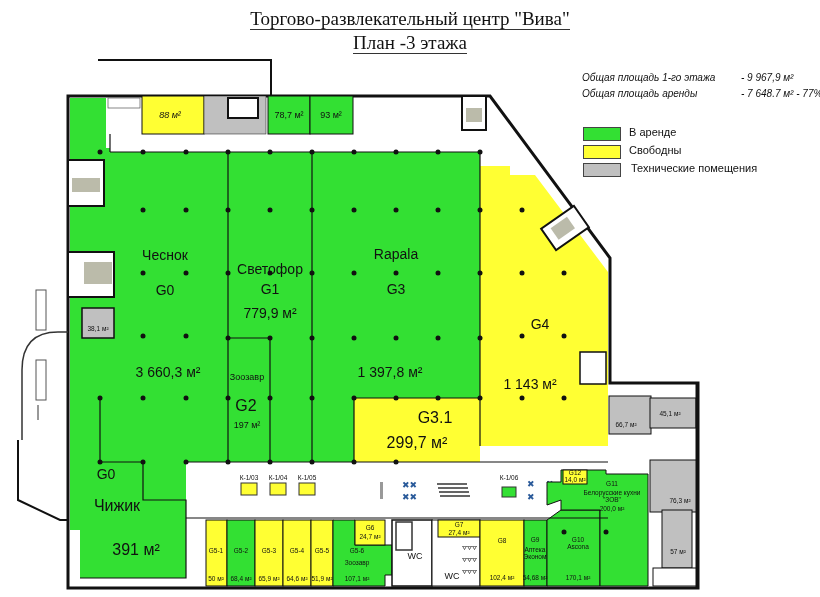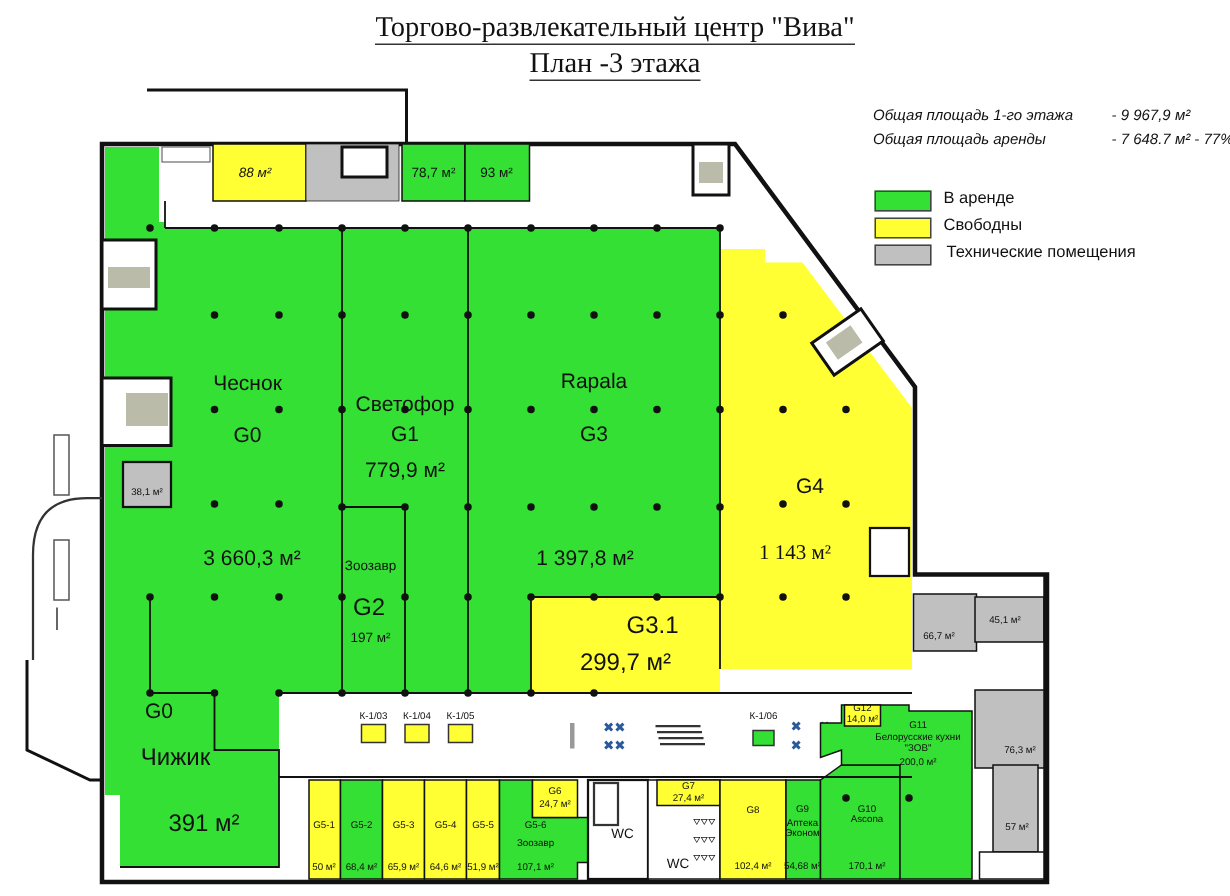--- a/index.html
+++ b/index.html
@@ -255,21 +255,21 @@
 <div class="lbl sm" style="left:247px; top:425px;">197 м²</div>
 
 <div class="lbl big" style="left:396px; top:254px;">Rapala</div>
 <div class="lbl big" style="left:396px; top:289px;">G3</div>
 <div class="lbl big" style="left:390px; top:372px;">1 397,8 м²</div>
 
 <div class="lbl mid" style="left:435px; top:418px;">G3.1</div>
 <div class="lbl mid" style="left:417px; top:443px;">299,7 м²</div>
 
 <div class="lbl big" style="left:540px; top:324px;">G4</div>
-<div class="lbl big" style="left:530px; top:370px;font-family:Liberation Serif, serif;">1 143 м²</div>
+<div class="lbl big" style="left:530px; top:384px;">1 143 м²</div>
 
 <div class="lbl big" style="left:106px; top:474px;">G0</div>
 <div class="lbl mid" style="left:117px; top:506px;">Чижик</div>
 <div class="lbl mid" style="left:136px; top:550px;">391 м²</div>
 
 <div class="lbl xs" style="left:98px; top:329px;">38,1 м²</div>
 <div class="lbl xs" style="left:670px; top:414px;">45,1 м²</div>
 <div class="lbl xs" style="left:626px; top:425px;">66,7 м²</div>
 <div class="lbl xs" style="left:680px; top:501px;">76,3 м²</div>
 <div class="lbl xs" style="left:678px; top:552px;">57 м²</div>

